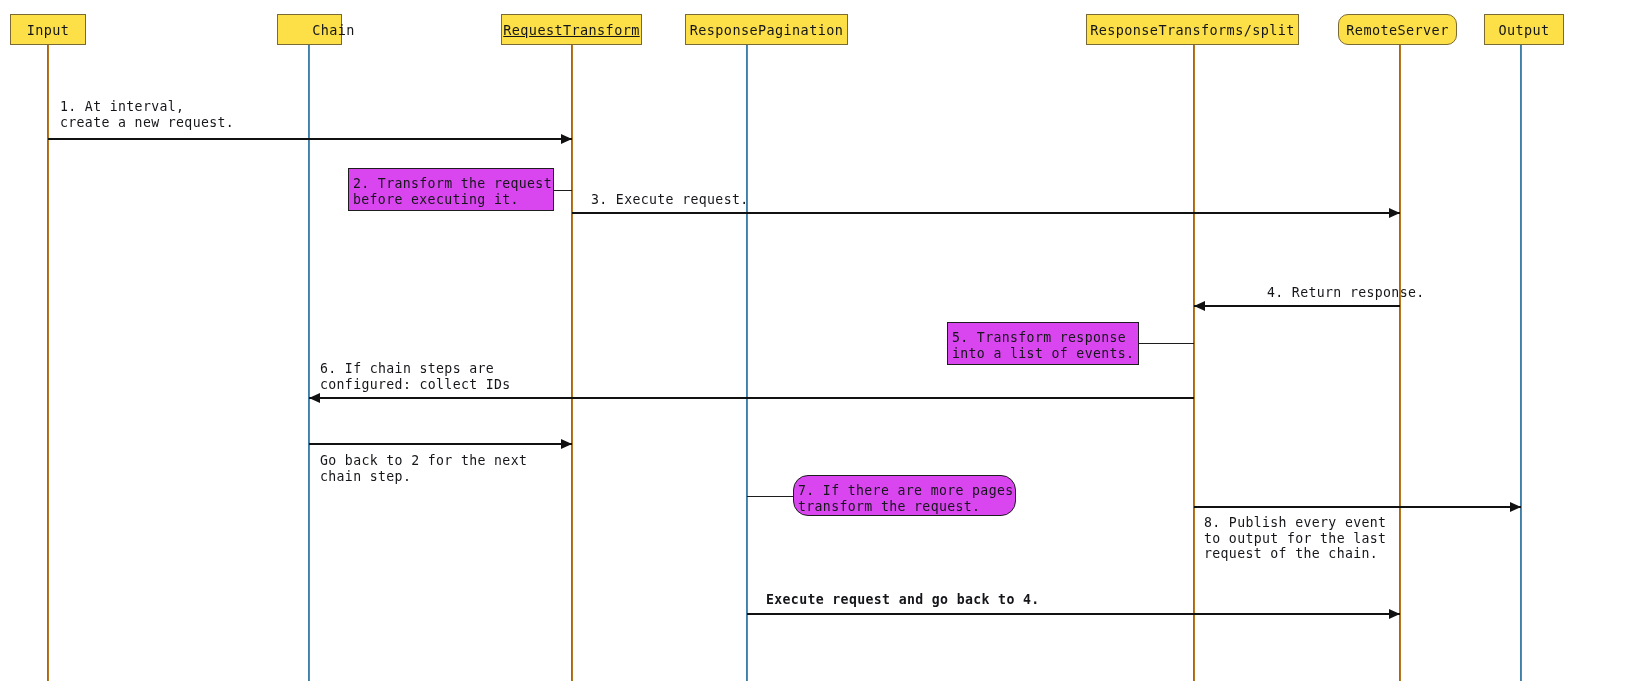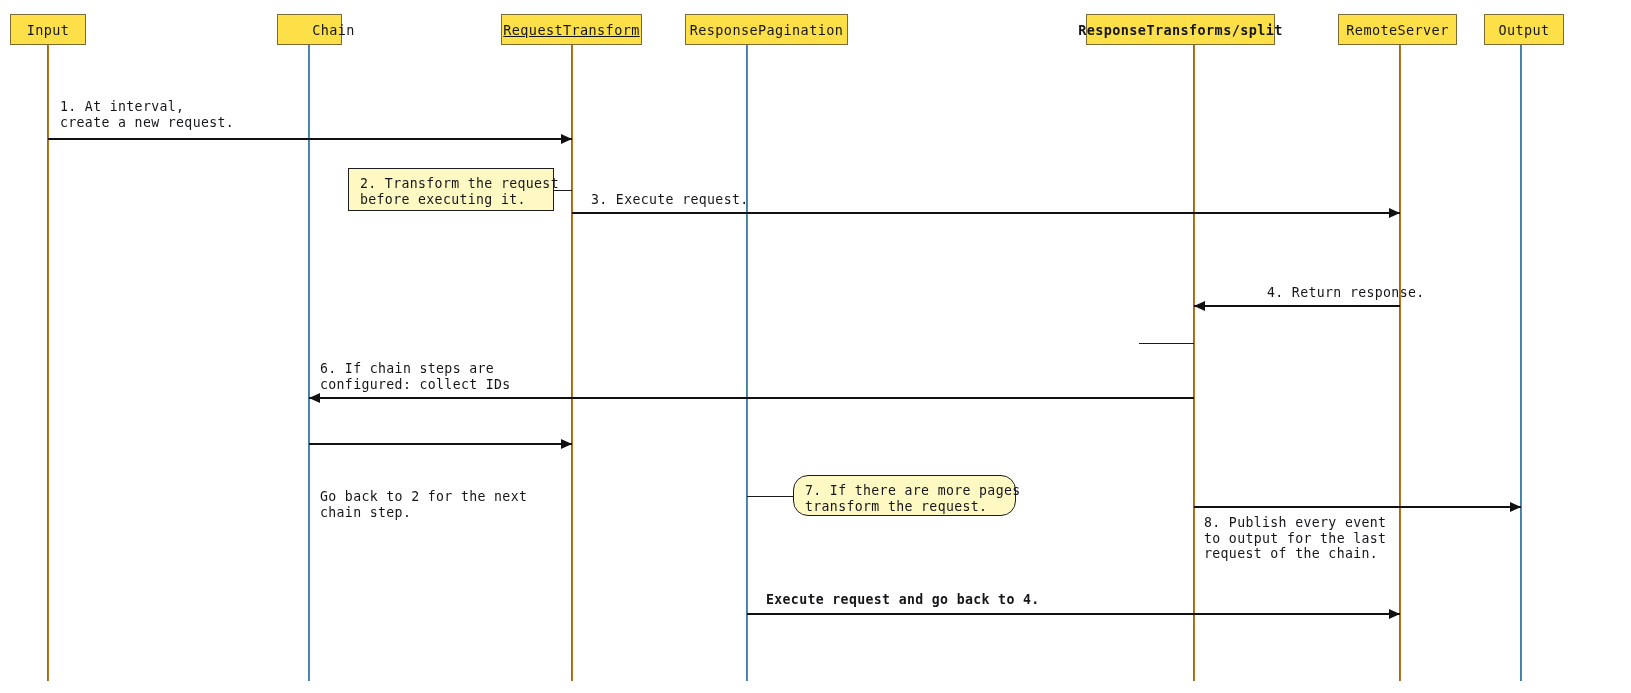--- a/index.html
+++ b/index.html
@@ -67,27 +67,27 @@
     line-height: 15.6px;
     letter-spacing: 0.35px;
     color: #15161a;
     white-space: pre;
   }
   
   .note {
     position: absolute;
     box-sizing: border-box;
     border: 1.3px solid #1d1d1d;
-    background: #fef9c3;
+    background: #d946ef;
     font-size: 13.2px;
     line-height: 15.6px;
     letter-spacing: 0.35px;
     color: #15161a;
     white-space: pre;
-    padding: 7px 10px 7px 11px;
+    padding: 7px 10px 7px 4px;
   }
   .note-stub {
     position: absolute;
     height: 1.3px;
     background: #1d1d1d;
   }
 </style>
 </head>
 <body>
 
@@ -104,24 +104,24 @@
     </div>
     <div class="participant" style="left: 277px; width: 65px; padding-left: 48px;">
       <span>Chain</span>
     </div>
     <div class="participant" style="left: 501px; width: 141px; text-decoration: underline;">
       <span>RequestTransform</span>
     </div>
     <div class="participant" style="left: 685px; width: 163px;">
       <span>ResponsePagination</span>
     </div>
-    <div class="participant" style="left: 1086px; width: 189px; font-weight: bold;">
+    <div class="participant" style="left: 1086px; width: 213px;">
       <span>ResponseTransforms/split</span>
     </div>
-    <div class="participant" style="left: 1338px; width: 119px;">
+    <div class="participant" style="left: 1338px; width: 119px; border-radius: 10px;">
       <span>RemoteServer</span>
     </div>
     <div class="participant" style="left: 1484px; width: 80px;">
       <span>Output</span>
     </div>
     <div class="msg" style="left: 48px; top: 138px; width: 524px;"></div>
     <div class="arrowhead right" style="top: 133.8px; left: 561px;"></div>
     <div class="label" style="left: 60px; top: 99px;">1. At interval,
 create a new request.</div>
     <div class="msg" style="left: 572px; top: 212px; width: 828px;"></div>
@@ -129,30 +129,32 @@
     <div class="label" style="left: 591px; top: 192px;">3. Execute request.</div>
     <div class="msg" style="left: 1194px; top: 305px; width: 206px;"></div>
     <div class="arrowhead left" style="top: 300.8px; left: 1194px;"></div>
     <div class="label" style="left: 1227px; top: 285px; margin-left: 40px;">4. Return response.</div>
     <div class="msg" style="left: 309px; top: 397px; width: 885px;"></div>
     <div class="arrowhead left" style="top: 392.8px; left: 309px;"></div>
     <div class="label" style="left: 320px; top: 361px;">6. If chain steps are
 configured: collect IDs</div>
     <div class="msg" style="left: 309px; top: 443px; width: 263px;"></div>
     <div class="arrowhead right" style="top: 438.8px; left: 561px;"></div>
-    <div class="label" style="left: 320px; top: 453px; margin-top: 36px;">Go back to 2 for the next
+    <div class="label" style="left: 320px; top: 453px;">Go back to 2 for the next
 chain step.</div>
     <div class="msg" style="left: 1194px; top: 506px; width: 327px;"></div>
     <div class="arrowhead right" style="top: 501.8px; left: 1510px;"></div>
     <div class="label" style="left: 1204px; top: 515px;">8. Publish every event
 to output for the last
 request of the chain.</div>
     <div class="msg" style="left: 747px; top: 613px; width: 653px;"></div>
     <div class="arrowhead right" style="top: 608.8px; left: 1389px;"></div>
     <div class="label" style="left: 766px; top: 592px; font-weight: bold;">Execute request and go back to 4.</div>
     <div class="note-stub" style="left: 554px; top: 190px; width: 18px;"></div>
     <div class="note" style="left: 348px; top: 168px; width: 206px; height: 43px;">2. Transform the request
 before executing it.</div>
     <div class="note-stub" style="left: 1139px; top: 343px; width: 55px;"></div>
+    <div class="note" style="left: 947px; top: 322px; width: 192px; height: 43px;">5. Transform response
+into a list of events.</div>
     <div class="note-stub" style="left: 747px; top: 496px; width: 46px;"></div>
     <div class="note" style="left: 793px; top: 475px; width: 223px; height: 41px; border-radius: 15px;">7. If there are more pages
 transform the request.</div>
   </div>
 
 </body></html>

